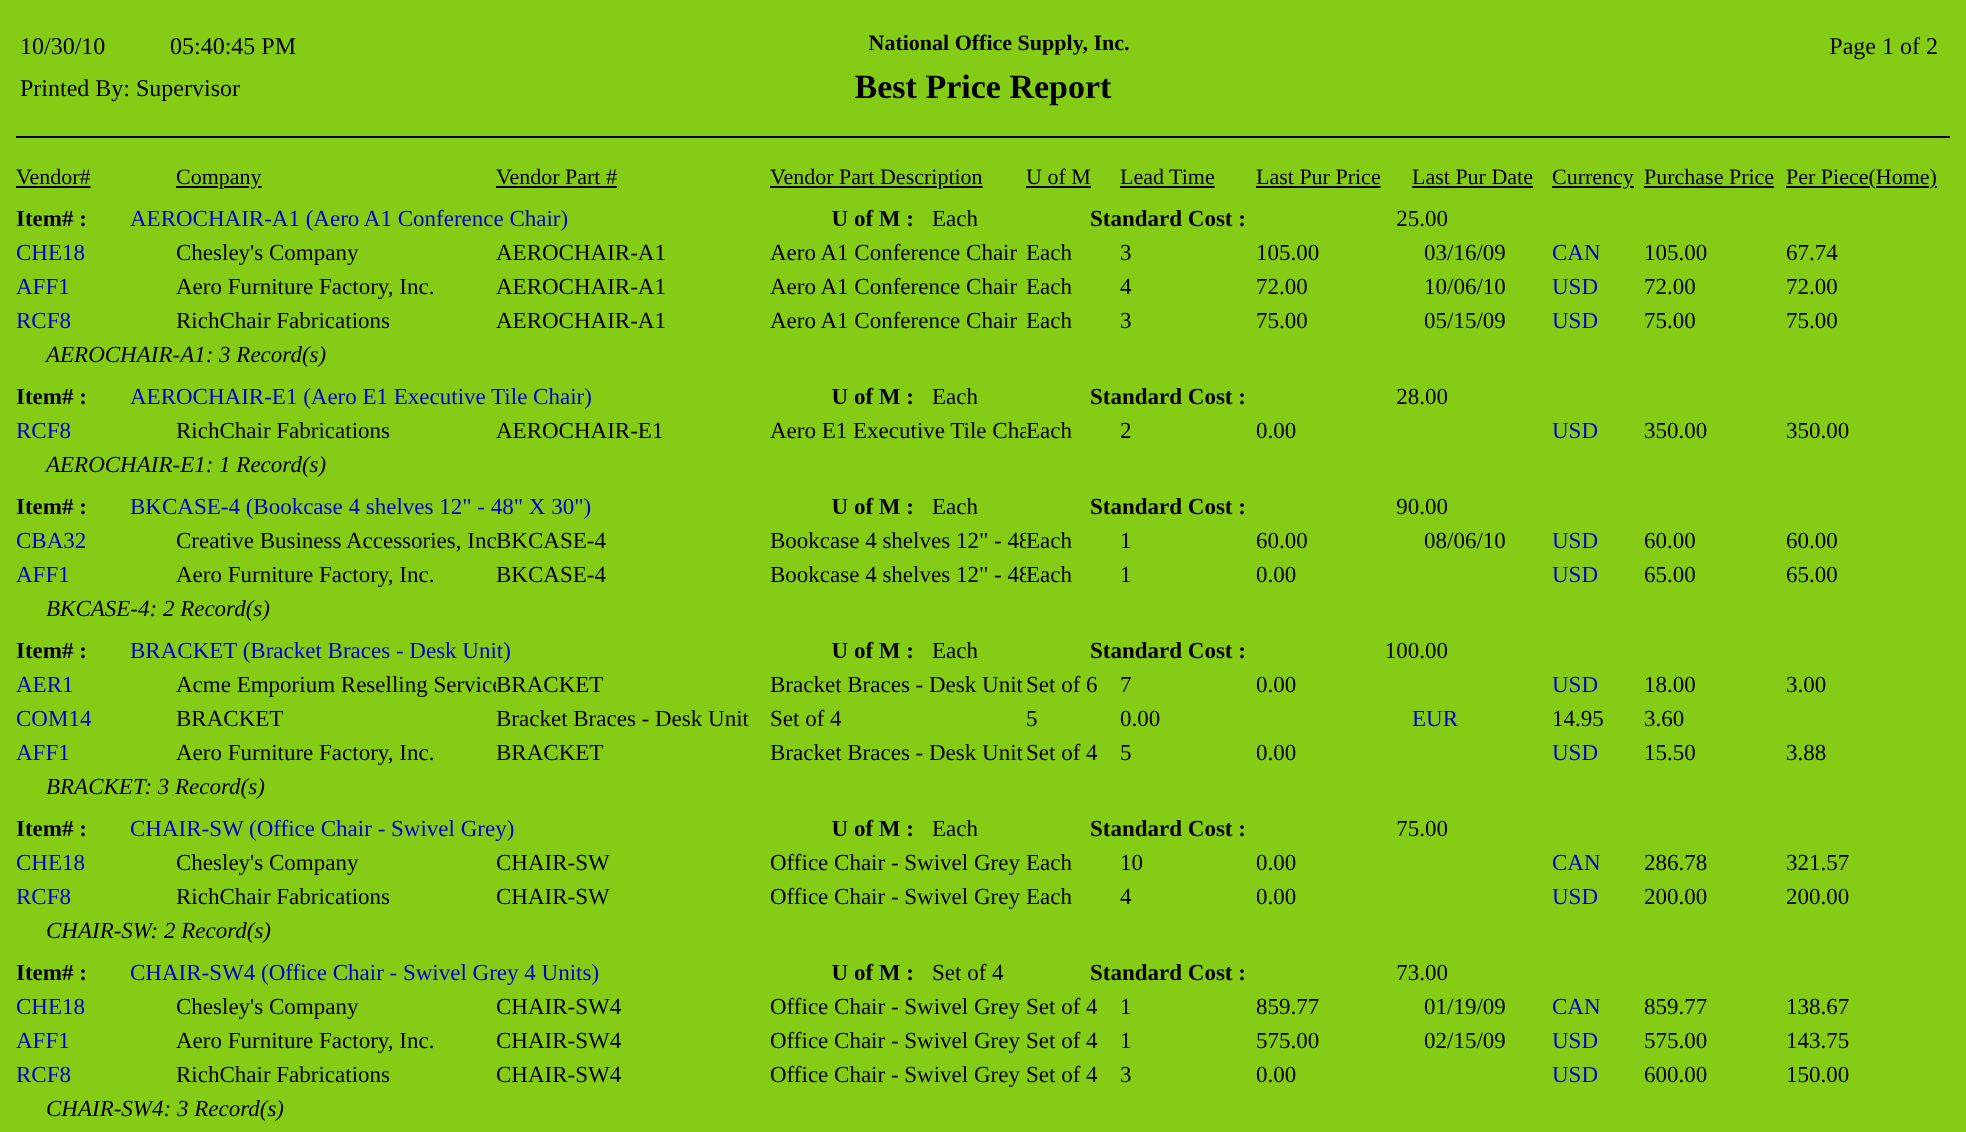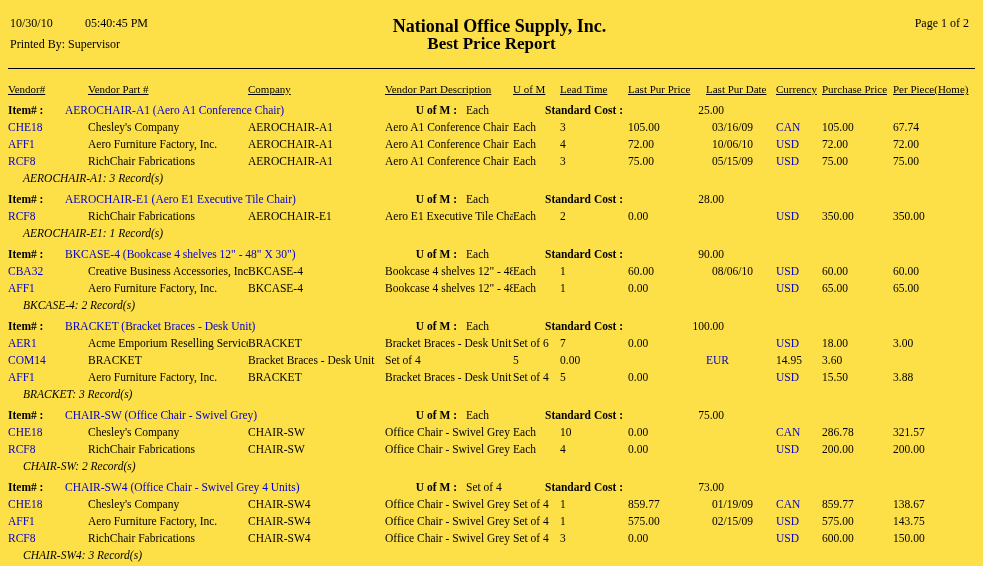--- a/index.html
+++ b/index.html
@@ -1,26 +1,26 @@
 <!DOCTYPE html>
 <html style="--link: #0000CC;"><head>
 <meta charset="utf-8">
 <style>
   html,body{margin:0;padding:0;background:#ffffff;}
   .page{
-    width:983px;height:566px;position:relative;overflow:hidden;background:#fde047;
+    width:983px;height:566px;position:relative;overflow:hidden;background:#84cc16;
     font-family:"Liberation Serif", serif;font-size:11.5px;color:#000;
   }
   .b{font-weight:bold;}
   .link{color:var(--link,#0000CC);cursor:pointer;}
   
   .hdr-line1{position:relative;height:18px;margin-top:16px;font-size:12px;}
   .hdr-date{position:absolute;left:10px;}
   .hdr-time{position:absolute;left:85px;}
-  .hdr-company{position:absolute;left:16px;right:0;text-align:center;font-weight:bold;font-size:18px;}
+  .hdr-company{position:absolute;left:16px;right:0;text-align:center;font-weight:bold;font-size:11px;}
   .hdr-page{position:absolute;right:14px;}
   .hdr-line2{position:relative;height:28px;}
   .hdr-printedby{position:absolute;left:10px;top:3px;font-size:12px;}
   .hdr-title{position:absolute;left:0;right:0;top:0;text-align:center;font-weight:bold;font-size:17px;}
   .rule{border:0;border-top:1px solid #000;margin:6px 8px 0 8px;}
   
   .grid{
     display:grid;
     grid-template-columns:80px 160px 137px 128px 47px 68px 78px 70px 46px 71px 82px;
     padding-left:8px;height:17px;line-height:17px;white-space:nowrap;
@@ -53,22 +53,22 @@
     <span class="hdr-page">Page 1 of 2</span>
   </div>
   <div class="hdr-line2">
     <span class="hdr-printedby">Printed By: Supervisor</span>
     <span class="hdr-title">Best Price Report</span>
   </div>
   <hr class="rule">
 
   <div class="grid col-headers">
     <span><span class="u">Vendor#</span></span>
+    <span><span class="u">Company</span></span>
     <span><span class="u">Vendor Part #</span></span>
-    <span><span class="u">Company</span></span>
     <span><span class="u">Vendor Part Description</span></span>
     <span><span class="u">U of M</span></span>
     <span class="r"><span class="u">Lead Time</span></span>
     <span class="r"><span class="u">Last Pur Price</span></span>
     <span><span class="u">Last Pur Date</span></span>
     <span><span class="u">Currency</span></span>
     <span class="r"><span class="u">Purchase Price</span></span>
     <span class="r"><span class="u">Per Piece(Home)</span></span>
   </div>
 

